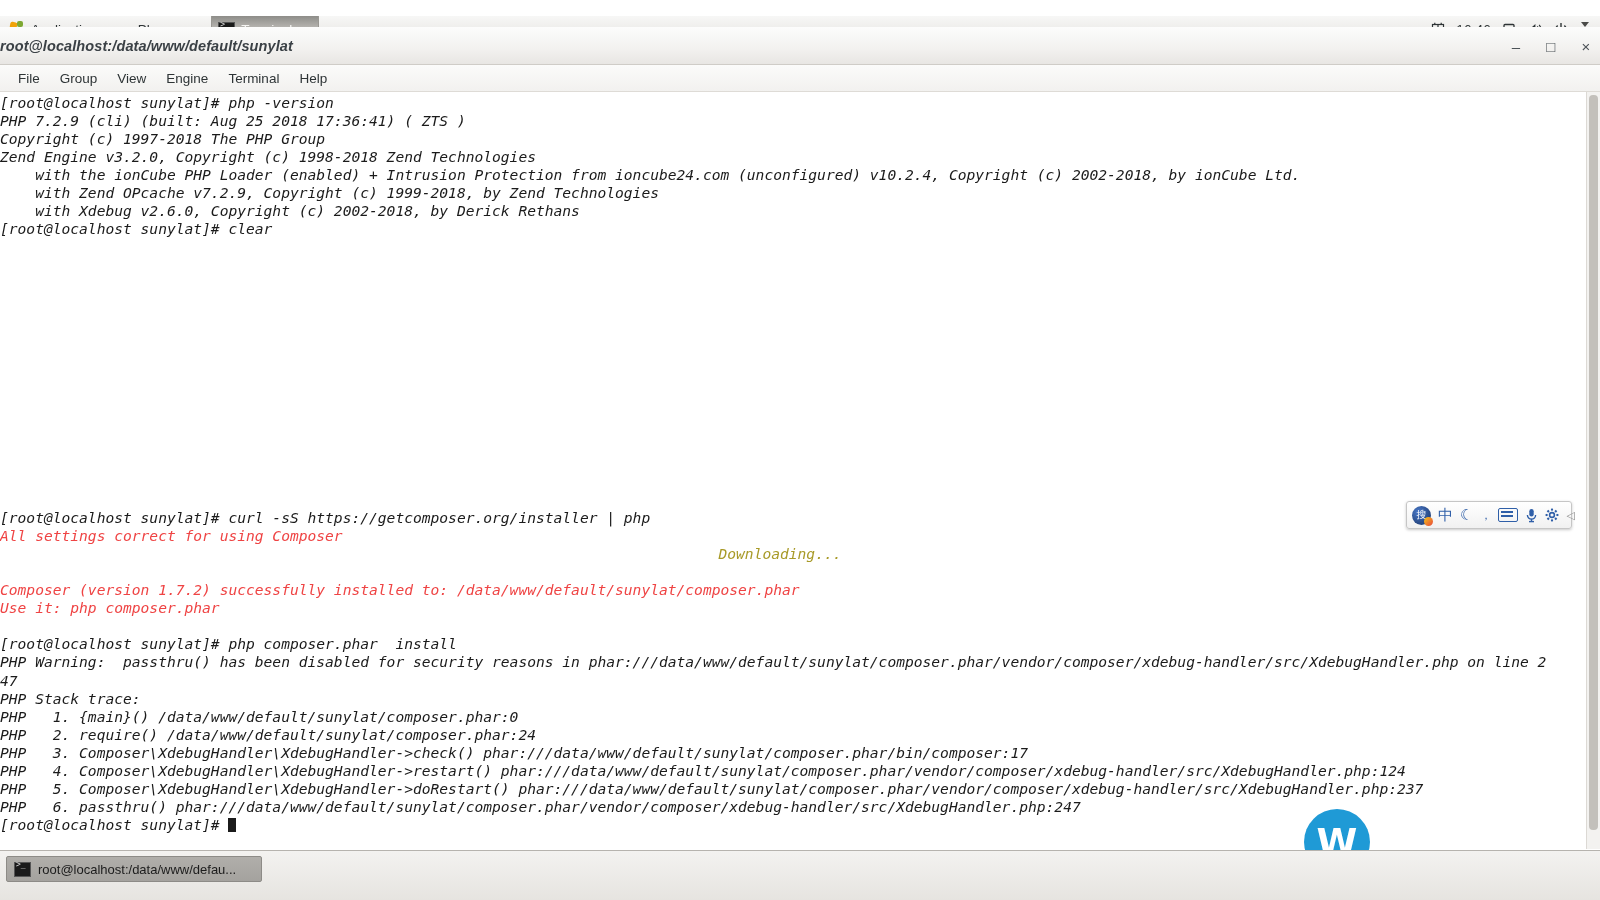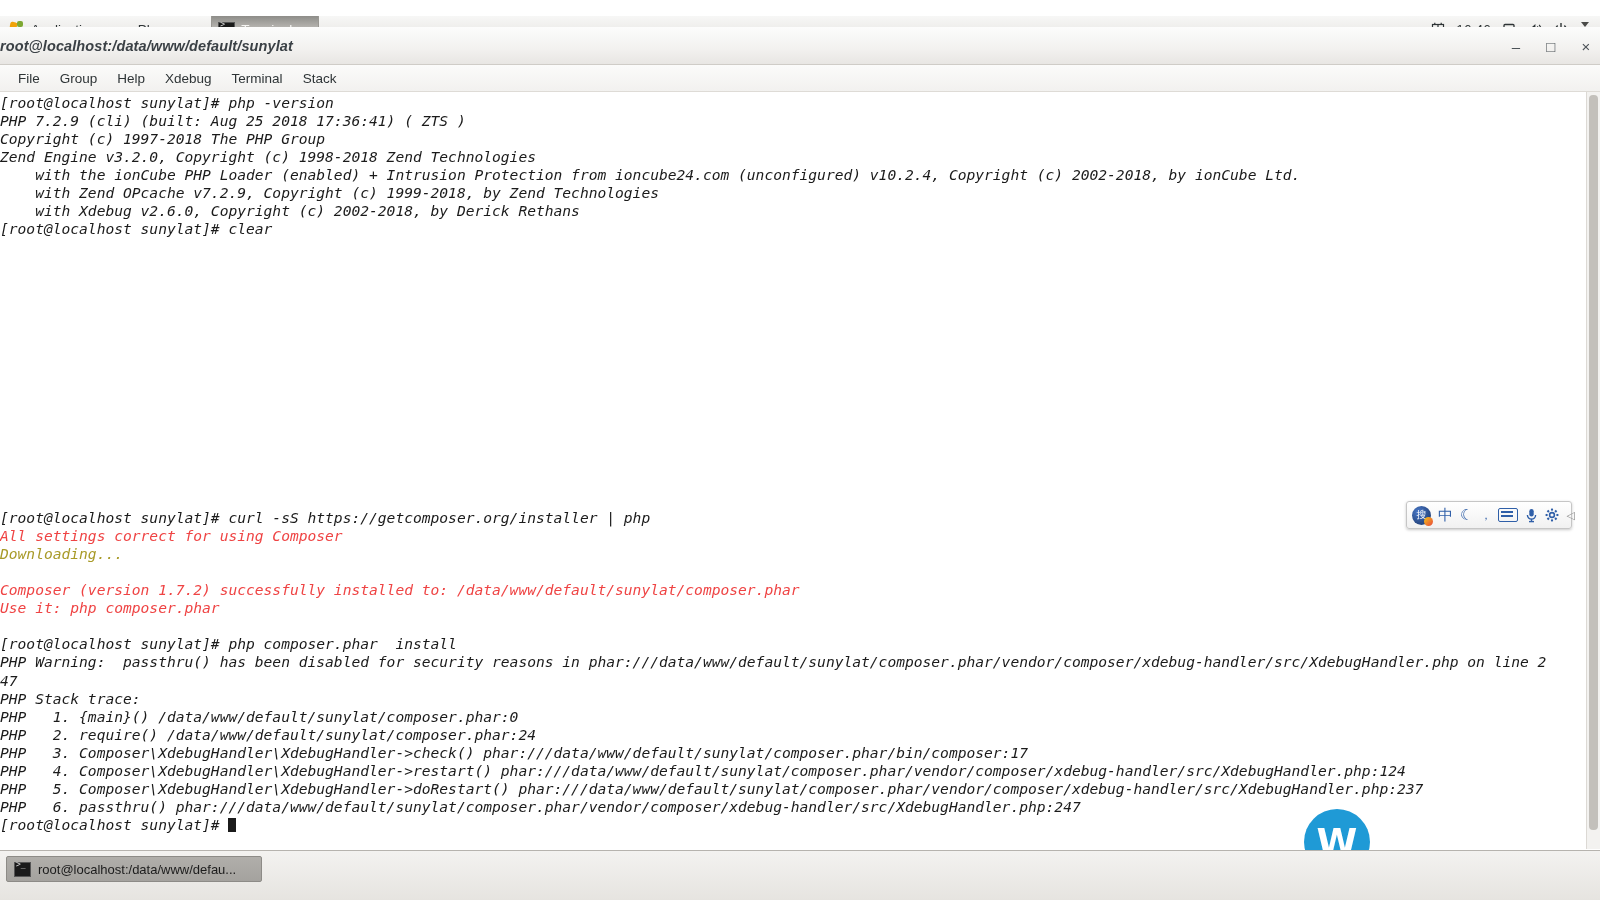--- a/index.html
+++ b/index.html
@@ -134,21 +134,21 @@
     font-family: "DejaVu Sans Mono", monospace;
     font-size: 14.6px;
     line-height: 18.05px;
     color: #1b1b1b;
     white-space: pre;
     letter-spacing: 0px;
     font-style: italic;
   }
   .ln { height: 18.05px; }
   .green  { color: #ef4444; }
-  .olive  { color: #a89a28; }
+  .olive  { color: #a89a28; text-align: center; }
   .cursor {
     display: inline-block; width: 8px; height: 14px;
     background: #1b1b1b; vertical-align: -2px;
   }
   #scrollbar {
     position: absolute; right: 0; top: 0;
     width: 14px; height: 757px;
     background: #f3f2f0; border-left: 1px solid #dcd9d4;
     box-sizing: border-box;
   }
@@ -312,24 +312,24 @@
       <div id="win-buttons">
         <span class="winbtn">–</span>
         <span class="winbtn">□</span>
         <span class="winbtn">×</span>
       </div>
     </div>
 
     <div id="menubar">
       <div class="menu-item">File</div>
       <div class="menu-item">Group</div>
+      <div class="menu-item">View</div>
+      <div class="menu-item">Engine</div>
+      <div class="menu-item">Terminal</div>
       <div class="menu-item">Help</div>
-      <div class="menu-item">Xdebug</div>
-      <div class="menu-item">Terminal</div>
-      <div class="menu-item">Stack</div>
     </div>
 
     <div id="term-area">
       <div id="term-text"><div class="ln">[root@localhost sunylat]# php -version</div><div class="ln">PHP 7.2.9 (cli) (built: Aug 25 2018 17:36:41) ( ZTS )</div><div class="ln">Copyright (c) 1997-2018 The PHP Group</div><div class="ln">Zend Engine v3.2.0, Copyright (c) 1998-2018 Zend Technologies</div><div class="ln">    with the ionCube PHP Loader (enabled) + Intrusion Protection from ioncube24.com (unconfigured) v10.2.4, Copyright (c) 2002-2018, by ionCube Ltd.</div><div class="ln">    with Zend OPcache v7.2.9, Copyright (c) 1999-2018, by Zend Technologies</div><div class="ln">    with Xdebug v2.6.0, Copyright (c) 2002-2018, by Derick Rethans</div><div class="ln">[root@localhost sunylat]# clear</div><div class="ln">&nbsp;</div><div class="ln">&nbsp;</div><div class="ln">&nbsp;</div><div class="ln">&nbsp;</div><div class="ln">&nbsp;</div><div class="ln">&nbsp;</div><div class="ln">&nbsp;</div><div class="ln">&nbsp;</div><div class="ln">&nbsp;</div><div class="ln">&nbsp;</div><div class="ln">&nbsp;</div><div class="ln">&nbsp;</div><div class="ln">&nbsp;</div><div class="ln">&nbsp;</div><div class="ln">&nbsp;</div><div class="ln">[root@localhost sunylat]# curl -sS https://getcomposer.org/installer | php</div><div class="ln green">All settings correct for using Composer</div><div class="ln olive">Downloading...</div><div class="ln">&nbsp;</div><div class="ln green">Composer (version 1.7.2) successfully installed to: /data/www/default/sunylat/composer.phar</div><div class="ln green">Use it: php composer.phar</div><div class="ln">&nbsp;</div><div class="ln">[root@localhost sunylat]# php composer.phar  install</div><div class="ln">PHP Warning:  passthru() has been disabled for security reasons in phar:///data/www/default/sunylat/composer.phar/vendor/composer/xdebug-handler/src/XdebugHandler.php on line 2</div><div class="ln">47</div><div class="ln">PHP Stack trace:</div><div class="ln">PHP   1. {main}() /data/www/default/sunylat/composer.phar:0</div><div class="ln">PHP   2. require() /data/www/default/sunylat/composer.phar:24</div><div class="ln">PHP   3. Composer\XdebugHandler\XdebugHandler-&gt;check() phar:///data/www/default/sunylat/composer.phar/bin/composer:17</div><div class="ln">PHP   4. Composer\XdebugHandler\XdebugHandler-&gt;restart() phar:///data/www/default/sunylat/composer.phar/vendor/composer/xdebug-handler/src/XdebugHandler.php:124</div><div class="ln">PHP   5. Composer\XdebugHandler\XdebugHandler-&gt;doRestart() phar:///data/www/default/sunylat/composer.phar/vendor/composer/xdebug-handler/src/XdebugHandler.php:237</div><div class="ln">PHP   6. passthru() phar:///data/www/default/sunylat/composer.phar/vendor/composer/xdebug-handler/src/XdebugHandler.php:247</div><div class="ln"><span>[root@localhost sunylat]# </span><span class="cursor"></span></div></div>
       <div id="scrollbar">
         <div id="scroll-thumb"></div>
       </div>
     </div>
   </div>
 

